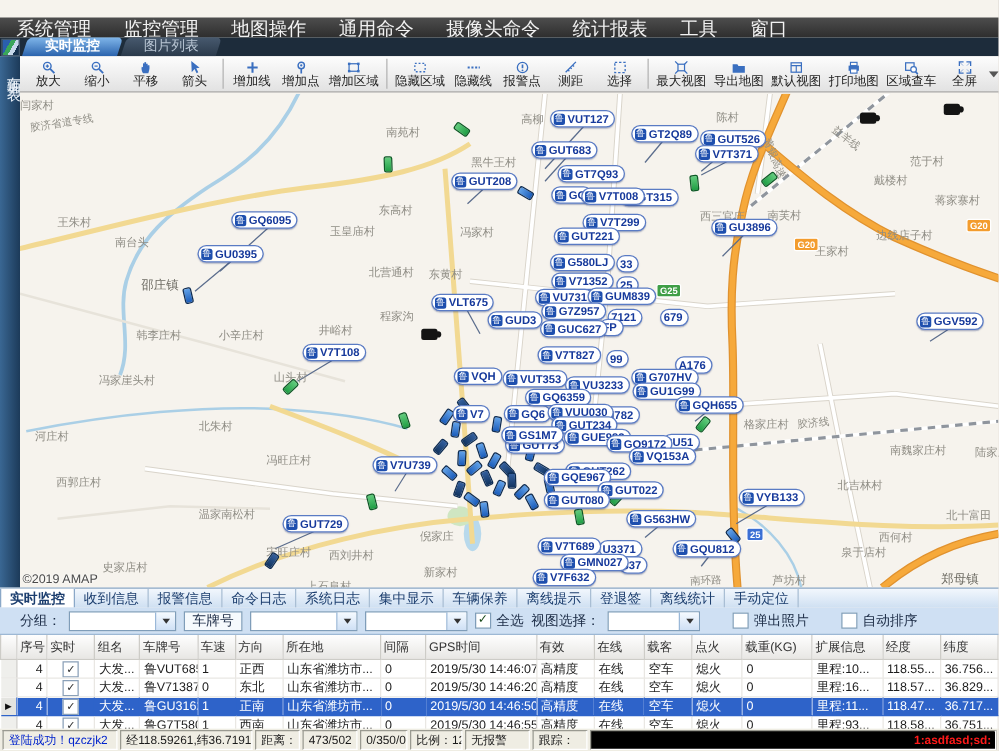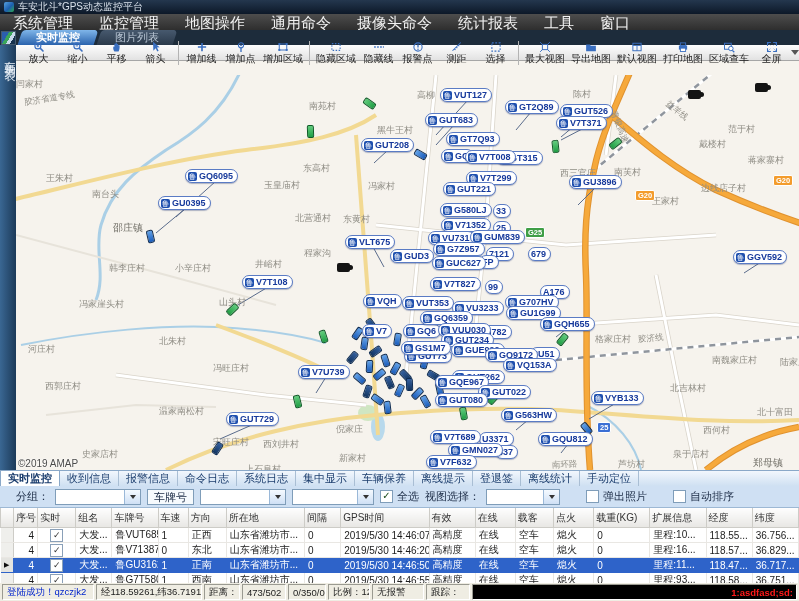--- a/index.html
+++ b/index.html
@@ -11,21 +11,21 @@
   .menubar{position:absolute;top:14px;left:0;right:0;height:16px;background:linear-gradient(#4d4d4d,#2e2e2e);display:flex;align-items:flex-start;color:#f2f2f2;font-size:15px;}
   .mitem{padding:0 13px;cursor:default;}
   
   .tabsrow{position:absolute;top:30px;left:0;right:0;height:15px;background:#1d2c3b;display:flex;align-items:flex-end;}
   .thumb{width:15px;height:14px;margin:0 1px;border:1px solid #44596e;box-sizing:border-box;background:linear-gradient(120deg,#2a5fae 0 35%,#3aa65a 35% 55%,#c7d8ea 55% 75%,#16324f 75%);}
   .mtab{height:15px;margin-left:3px;padding:0 16px;background:linear-gradient(#47596e,#2b3a4b);border-radius:4px 4px 0 0;transform:skewX(-18deg);}
   .mtab>span{display:block;transform:skewX(18deg);font-size:11px;line-height:15px;color:#b9c6d4;}
   .mtab.active{background:linear-gradient(#7fb5e9,#2a63ad);}
   .mtab.active>span{color:#fff;font-weight:bold;}
   
-  .toolbar{position:absolute;top:45px;left:16px;right:0;height:16px;background:linear-gradient(#fdfdfd,#e2e2e2);border-bottom:1px solid #a6a6a6;display:flex;align-items:center;box-sizing:border-box;padding-left:3px;}
+  .toolbar{position:absolute;top:45px;left:16px;right:0;height:29px;background:linear-gradient(#fdfdfd,#e2e2e2);border-bottom:1px solid #a6a6a6;display:flex;align-items:center;box-sizing:border-box;padding-left:3px;}
   .tbwrap{display:flex;align-items:center;height:100%;}
   .tbtn{display:flex;flex-direction:column;align-items:center;justify-content:center;min-width:33px;padding:0 3px;height:29px;font-size:10px;color:#222;white-space:nowrap;}
   .tbtn svg{width:12px;height:12px;margin-bottom:0;}
   .tbtn .tlabel{line-height:11px;}
   .tsep{width:1px;height:24px;background:#b3b3b3;margin:0 3px;flex:0 0 auto;}
   .mapsearch{margin-left:auto;display:flex;align-items:center;gap:3px;font-size:11px;color:#333;width:62px;overflow:hidden;flex:0 0 auto;}
   .caret{width:0;height:0;border-left:4px solid transparent;border-right:4px solid transparent;border-top:5px solid #555;}
   
   .strip{position:absolute;top:45px;left:0;width:16px;height:425px;background:linear-gradient(90deg,#3a6793,#1c3a59);color:#eaf1f8;box-sizing:border-box;}
   .striplabel{writing-mode:vertical-rl;font-size:11px;letter-spacing:3px;padding-top:7px;margin-left:2px;}
@@ -150,24 +150,20 @@
       </g>
     <g id="sym-fullscr">
         <path d="M6.5 2H2v4.5M9.5 2H14v4.5M6.5 14H2V9.5M9.5 14H14V9.5" fill="none" stroke="#3a6fc0" stroke-width="1.4"></path>
         <path d="M2 2l4 4M14 2l-4 4M2 14l4-4M14 14l-4-4" stroke="#3a6fc0" stroke-width="1" opacity=".55"></path>
       </g>
   </defs>
 </svg>
 
 <div id="app">
 
-  <div class="titlebar">
-    <span class="appicon"></span>
-    <span>车安北斗*GPS动态监控平台</span>
-  </div>
 
   <div class="menubar">
       <span class="mitem">系统管理</span>
       <span class="mitem">监控管理</span>
       <span class="mitem">地图操作</span>
       <span class="mitem">通用命令</span>
       <span class="mitem">摄像头命令</span>
       <span class="mitem">统计报表</span>
       <span class="mitem">工具</span>
       <span class="mitem">窗口</span>
@@ -415,21 +411,21 @@
       <span class="village" style="left: 229px; top: 388px;">上石阜村</span>
       <span class="village" style="left: 320px; top: 348px;">倪家庄</span>
       <span class="village" style="left: 323px; top: 377px;">新家村</span>
       <span class="village" style="left: 579px; top: 258px;">格家庄村</span>
       <span class="village" style="left: 696px; top: 279px;">南魏家庄村</span>
       <span class="village" style="left: 764px; top: 281px;">陆家庄</span>
       <span class="village" style="left: 654px; top: 307px;">北吉林村</span>
       <span class="village" style="left: 741px; top: 331px;">北十富田</span>
       <span class="village" style="left: 687px; top: 349px;">西何村</span>
       <span class="village" style="left: 602px; top: 383px;">芦坊村</span>
-      <span class="village" style="left: 657px; top: 361px; margin-top: 12px;">泉于店村</span>
+      <span class="village" style="left: 657px; top: 361px;">泉于店村</span>
       <span class="town" style="left: 97px; top: 146px;">邵庄镇</span>
       <span class="town" style="left: 737px; top: 381px;">郑母镇</span>
       <span class="roadname" style="left: 8px; top: 18px; transform: rotate(-9deg);">胶济省道专线</span>
       <span class="roadname" style="left: 648px; top: 30px; transform: rotate(38deg);">益羊线</span>
       <span class="roadname" style="left: 586px; top: 46px; transform: rotate(68deg);">青银高速</span>
       <span class="roadname" style="left: 622px; top: 258px; transform: rotate(-5deg);">胶济线</span>
       <span class="roadname" style="left: 536px; top: 384px; transform: rotate(-3deg);">南环路</span>
       <span class="badge" style="left: 619px; top: 115px; background: rgb(243, 156, 45);">G20</span>
       <span class="badge" style="left: 757px; top: 100px; background: rgb(243, 156, 45);">G20</span>
       <span class="badge" style="left: 509px; top: 134px; background: rgb(63, 158, 70); margin-top: 18px;">G25</span>

